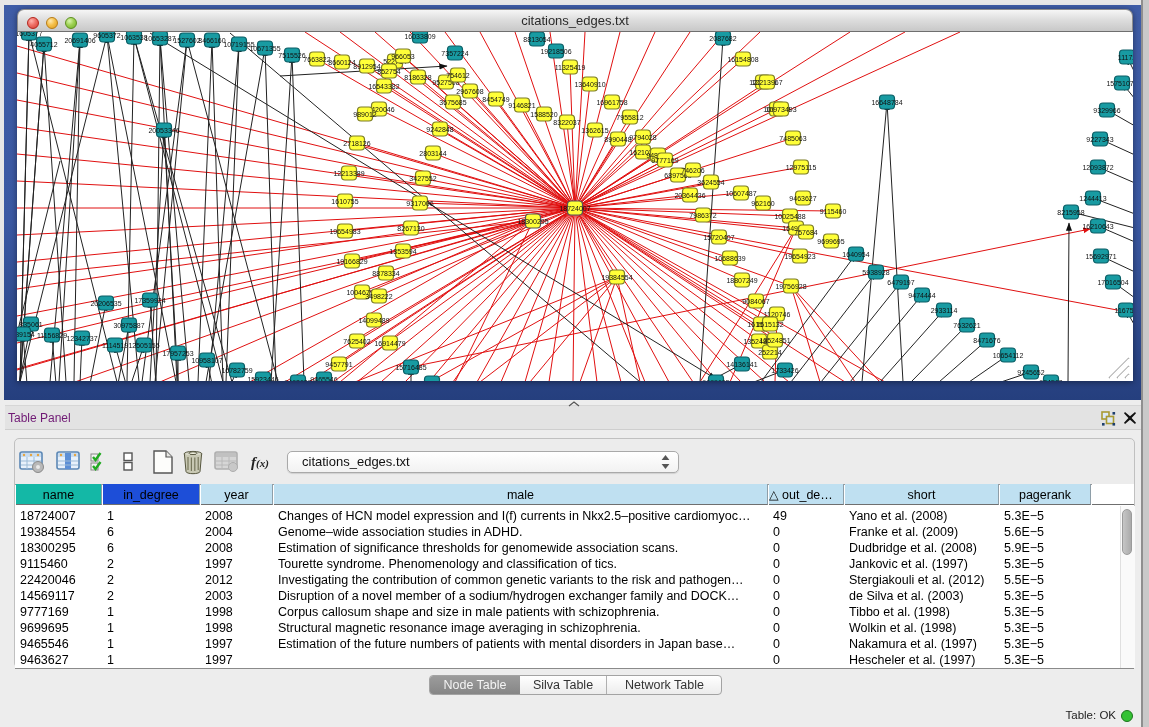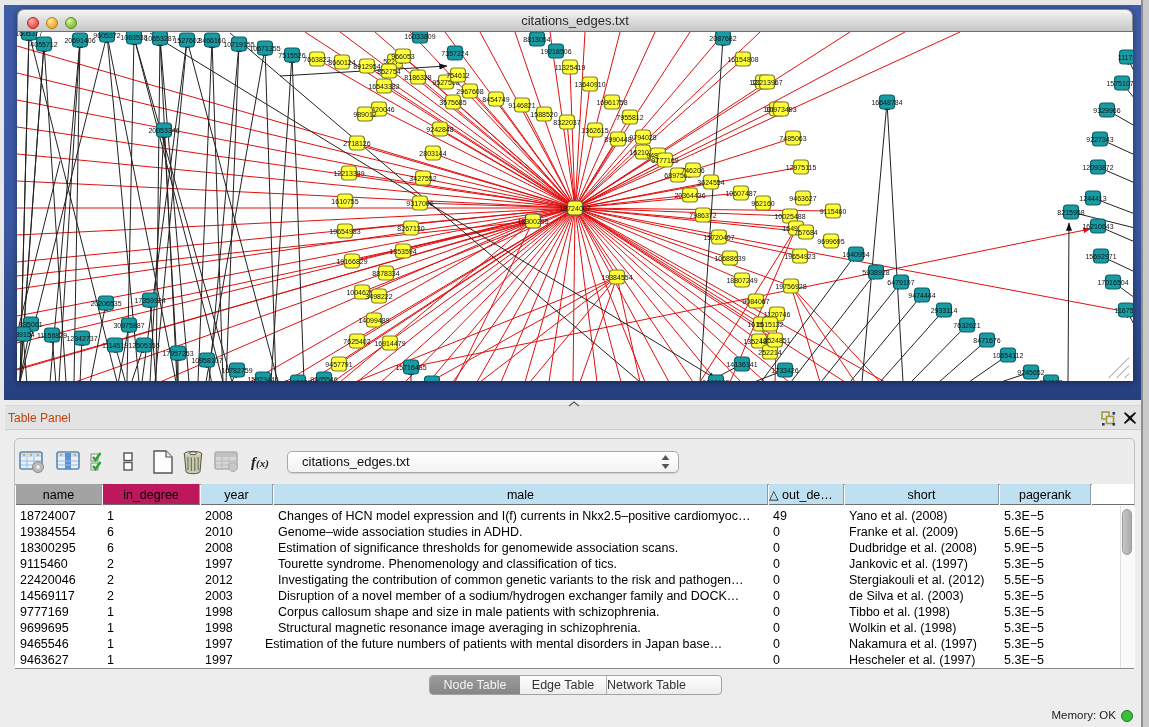--- a/index.html
+++ b/index.html
@@ -521,21 +521,21 @@
 <svg width="26" height="26" viewBox="0 0 26 26" style="position:absolute;left:1104px;top:353px">
  <path d="M25 5 L5 25 M25 13 L13 25 M25 21 L21 25" stroke="#9a9a9a" stroke-width="1.4"></path>
  <path d="M25 6 L6 25 M25 14 L14 25 M25 22 L22 25" stroke="#fdfdfd" stroke-width="1.2"></path>
 </svg>
 
 <div class="abs" style="left:1141px;top:0;width:8px;height:727px;background:#c9c9c9;border-left:2px solid #8f8f8f"></div>
 <div class="abs" style="left:0;top:0;width:4px;height:5px;background:#e7e7e7"></div>
 
 <div class="abs" style="left:0;top:400px;width:1141px;height:327px;background:#ededed">
  <div class="abs" style="left:5px;top:5px;width:1136px;height:25px;background:#e3e3e3;border-top:1px solid #d6d6d6;border-bottom:1px solid #cecece">
-  <div class="abs" style="left:3px;top:5px;font-size:12px;color:#c2410c">Table Panel</div>
+  <div class="abs" style="left:3px;top:5px;font-size:12px;color:#701a75">Table Panel</div>
  </div>
 </div>
 
 <svg width="16" height="16" viewBox="0 0 16 16" style="position:absolute;left:1101px;top:411px">
  <rect x="1" y="1" width="7" height="7" fill="#dce9f8" stroke="#a99a33" stroke-width="1.6"></rect>
  <rect x="5.5" y="5.5" width="7" height="7" fill="#dce9f8" stroke="#a99a33" stroke-width="1.6"></rect>
  <rect x="11.5" y="1" width="2.6" height="2.6" fill="#1d3f6e"></rect>
  <rect x="1" y="12" width="2.6" height="2.6" fill="#1d3f6e"></rect>
  <rect x="11.5" y="12" width="2.6" height="2.6" fill="#1d3f6e"></rect>
 </svg>
@@ -610,40 +610,40 @@
  <div class="abs" style="left:14px;top:2px;font-size:13px;color:#111">citations_edges.txt</div>
  <svg width="9" height="14" viewBox="0 0 9 14" style="position:absolute;right:8px;top:3px">
   <path d="M4.5 0 L8.4 5 H0.6 z" fill="#555"></path>
       <path d="M4.5 14 L8.4 9 H0.6 z" fill="#555"></path>
  </svg>
 </div>
 
 <div class="abs" style="left:15px;top:484px;width:1119px;height:185px;background:#fff;border-top:1px solid #9a9a9a;border-bottom:1px solid #8a8a8a;font-size:12.5px;color:#000">
 </div>
 <div class="abs" style="font-size:12.5px;color:#000">
-<div style="position:absolute;left:16px;top:484px;width:86px;height:21px;background:#a3a3a3;border-right:1px solid #8e9ea8;border-bottom:1px solid #6f6f6f;line-height:22px;text-align:center;white-space:nowrap;overflow:hidden">name</div>
-    <div style="position:absolute;left:103px;top:484px;width:97px;height:21px;background:#be185d;border-right:1px solid #8e9ea8;border-bottom:1px solid #6f6f6f;line-height:22px;text-align:center;white-space:nowrap;overflow:hidden">in_degree</div>
+<div style="position:absolute;left:16px;top:484px;width:86px;height:21px;background:#14b8a6;border-right:1px solid #8e9ea8;border-bottom:1px solid #6f6f6f;line-height:22px;text-align:center;white-space:nowrap;overflow:hidden">name</div>
+    <div style="position:absolute;left:103px;top:484px;width:97px;height:21px;background:#1d4ed8;border-right:1px solid #8e9ea8;border-bottom:1px solid #6f6f6f;line-height:22px;text-align:center;white-space:nowrap;overflow:hidden">in_degree</div>
     <div style="position:absolute;left:201px;top:484px;width:72px;height:21px;background:#bfe0f1;border-right:1px solid #8e9ea8;border-bottom:1px solid #6f6f6f;line-height:22px;text-align:center;white-space:nowrap;overflow:hidden">year</div>
     <div style="position:absolute;left:274px;top:484px;width:494px;height:21px;background:#bfe0f1;border-right:1px solid #8e9ea8;border-bottom:1px solid #6f6f6f;line-height:22px;text-align:center;white-space:nowrap;overflow:hidden">male</div>
     <div style="position:absolute;left:769px;top:484px;width:75px;height:21px;background:#bfe0f1;border-right:1px solid #8e9ea8;border-bottom:1px solid #6f6f6f;line-height:22px;white-space:nowrap;overflow:hidden">△ out_de…</div>
     <div style="position:absolute;left:845px;top:484px;width:154px;height:21px;background:#bfe0f1;border-right:1px solid #8e9ea8;border-bottom:1px solid #6f6f6f;line-height:22px;text-align:center;white-space:nowrap;overflow:hidden">short</div>
     <div style="position:absolute;left:1000px;top:484px;width:91px;height:21px;background:#bfe0f1;border-right:1px solid #8e9ea8;border-bottom:1px solid #6f6f6f;line-height:22px;text-align:center;white-space:nowrap;overflow:hidden">pagerank</div>
 <div style="position:absolute;left:15px;top:508px;width:1085px;height:16px">
       <div style="position:absolute;left:5px;top:0;width:83px;height:16px;line-height:16px;white-space:nowrap;overflow:hidden">18724007</div>
       <div style="position:absolute;left:92px;top:0;width:94px;height:16px;line-height:16px;white-space:nowrap;overflow:hidden">1</div>
       <div style="position:absolute;left:190px;top:0;width:69px;height:16px;line-height:16px;white-space:nowrap;overflow:hidden">2008</div>
       <div style="position:absolute;left:263px;top:0;width:491px;height:16px;line-height:16px;white-space:nowrap;overflow:hidden">Changes of HCN model expression and I(f) currents in Nkx2.5–positive cardiomyoc…</div>
       <div style="position:absolute;left:758px;top:0;width:72px;height:16px;line-height:16px;white-space:nowrap;overflow:hidden">49</div>
       <div style="position:absolute;left:834px;top:0;width:151px;height:16px;line-height:16px;white-space:nowrap;overflow:hidden">Yano et al. (2008)</div>
       <div style="position:absolute;left:989px;top:0;width:88px;height:16px;line-height:16px;white-space:nowrap;overflow:hidden">5.3E−5</div>
     </div>
 <div style="position:absolute;left:15px;top:524px;width:1085px;height:16px">
       <div style="position:absolute;left:5px;top:0;width:83px;height:16px;line-height:16px;white-space:nowrap;overflow:hidden">19384554</div>
       <div style="position:absolute;left:92px;top:0;width:94px;height:16px;line-height:16px;white-space:nowrap;overflow:hidden">6</div>
-      <div style="position:absolute;left:190px;top:0;width:69px;height:16px;line-height:16px;white-space:nowrap;overflow:hidden">2010</div>
+      <div style="position:absolute;left:190px;top:0;width:69px;height:16px;line-height:16px;white-space:nowrap;overflow:hidden">2004</div>
       <div style="position:absolute;left:263px;top:0;width:491px;height:16px;line-height:16px;white-space:nowrap;overflow:hidden">Genome–wide association studies in ADHD.</div>
       <div style="position:absolute;left:758px;top:0;width:72px;height:16px;line-height:16px;white-space:nowrap;overflow:hidden">0</div>
       <div style="position:absolute;left:834px;top:0;width:151px;height:16px;line-height:16px;white-space:nowrap;overflow:hidden">Franke et al. (2009)</div>
       <div style="position:absolute;left:989px;top:0;width:88px;height:16px;line-height:16px;white-space:nowrap;overflow:hidden">5.6E−5</div>
     </div>
 <div style="position:absolute;left:15px;top:540px;width:1085px;height:16px">
       <div style="position:absolute;left:5px;top:0;width:83px;height:16px;line-height:16px;white-space:nowrap;overflow:hidden">18300295</div>
       <div style="position:absolute;left:92px;top:0;width:94px;height:16px;line-height:16px;white-space:nowrap;overflow:hidden">6</div>
       <div style="position:absolute;left:190px;top:0;width:69px;height:16px;line-height:16px;white-space:nowrap;overflow:hidden">2008</div>
       <div style="position:absolute;left:263px;top:0;width:491px;height:16px;line-height:16px;white-space:nowrap;overflow:hidden">Estimation of significance thresholds for genomewide association scans.</div>
@@ -693,21 +693,21 @@
       <div style="position:absolute;left:190px;top:0;width:69px;height:16px;line-height:16px;white-space:nowrap;overflow:hidden">1998</div>
       <div style="position:absolute;left:263px;top:0;width:491px;height:16px;line-height:16px;white-space:nowrap;overflow:hidden">Structural magnetic resonance image averaging in schizophrenia.</div>
       <div style="position:absolute;left:758px;top:0;width:72px;height:16px;line-height:16px;white-space:nowrap;overflow:hidden">0</div>
       <div style="position:absolute;left:834px;top:0;width:151px;height:16px;line-height:16px;white-space:nowrap;overflow:hidden">Wolkin et al. (1998)</div>
       <div style="position:absolute;left:989px;top:0;width:88px;height:16px;line-height:16px;white-space:nowrap;overflow:hidden">5.3E−5</div>
     </div>
 <div style="position:absolute;left:15px;top:636px;width:1085px;height:16px">
       <div style="position:absolute;left:5px;top:0;width:83px;height:16px;line-height:16px;white-space:nowrap;overflow:hidden">9465546</div>
       <div style="position:absolute;left:92px;top:0;width:94px;height:16px;line-height:16px;white-space:nowrap;overflow:hidden">1</div>
       <div style="position:absolute;left:190px;top:0;width:69px;height:16px;line-height:16px;white-space:nowrap;overflow:hidden">1997</div>
-      <div style="position:absolute;left:250px;top:0;width:491px;height:16px;line-height:16px;white-space:nowrap;overflow:hidden">Estimation of the future numbers of patients with mental disorders in Japan base…</div>
+      <div style="position:absolute;left:263px;top:0;width:491px;height:16px;line-height:16px;white-space:nowrap;overflow:hidden">Estimation of the future numbers of patients with mental disorders in Japan base…</div>
       <div style="position:absolute;left:758px;top:0;width:72px;height:16px;line-height:16px;white-space:nowrap;overflow:hidden">0</div>
       <div style="position:absolute;left:834px;top:0;width:151px;height:16px;line-height:16px;white-space:nowrap;overflow:hidden">Nakamura et al. (1997)</div>
       <div style="position:absolute;left:989px;top:0;width:88px;height:16px;line-height:16px;white-space:nowrap;overflow:hidden">5.3E−5</div>
     </div>
 <div style="position:absolute;left:15px;top:652px;width:1085px;height:16px">
       <div style="position:absolute;left:5px;top:0;width:83px;height:16px;line-height:16px;white-space:nowrap;overflow:hidden">9463627</div>
       <div style="position:absolute;left:92px;top:0;width:94px;height:16px;line-height:16px;white-space:nowrap;overflow:hidden">1</div>
       <div style="position:absolute;left:190px;top:0;width:69px;height:16px;line-height:16px;white-space:nowrap;overflow:hidden">1997</div>
       <div style="position:absolute;left:758px;top:0;width:72px;height:16px;line-height:16px;white-space:nowrap;overflow:hidden">0</div>
       <div style="position:absolute;left:834px;top:0;width:151px;height:16px;line-height:16px;white-space:nowrap;overflow:hidden">Hescheler et al. (1997)</div>
@@ -715,18 +715,18 @@
     </div>
 </div>
 
 <div class="abs" style="left:1092px;top:484px;width:42px;height:21px;background:#fff;border-bottom:1px solid #6f6f6f"></div>
 
 <div class="abs" style="left:1120px;top:506px;width:15px;height:162px;background:#fafafa;border-left:1px solid #e0e0e0"></div>
 <div class="abs" style="left:1122px;top:509px;width:10px;height:46px;background:linear-gradient(90deg,#c6c6c6,#ababab);border:1px solid #9b9b9b;border-radius:5px"></div>
 
 <div class="abs" style="left:429px;top:675px;width:293px;height:20px;border:1px solid #a3a3a3;border-radius:4px;background:linear-gradient(#ffffff,#ececec);font-size:12.5px;color:#333">
  <div class="abs" style="left:0;top:0;width:90px;height:18px;background:linear-gradient(#9c9c9c,#868686);border-radius:3px 0 0 3px;color:#f4f4f4;text-align:center;line-height:18px">Node Table</div>
- <div class="abs" style="left:90px;top:0;width:87px;height:18px;border-right:1px solid #b0b0b0;text-align:center;line-height:18px">Edge Table</div>
- <div class="abs" style="left:177px;top:0;width:115px;height:18px;line-height:18px">Network Table</div>
+ <div class="abs" style="left:90px;top:0;width:87px;height:18px;border-right:1px solid #b0b0b0;text-align:center;line-height:18px">Silva Table</div>
+ <div class="abs" style="left:177px;top:0;width:115px;height:18px;text-align:center;line-height:18px">Network Table</div>
 </div>
 
-<div class="abs" style="left:1040px;top:709px;width:76px;text-align:right;font-size:11.5px;color:#222">Memory: OK</div>
+<div class="abs" style="left:1040px;top:709px;width:76px;text-align:right;font-size:11.5px;color:#222">Table: OK</div>
 <div class="abs" style="left:1121px;top:710px;width:12px;height:12px;border-radius:50%;background:#35c235;border:1px solid #1d741d"></div>
 
 </body></html>

